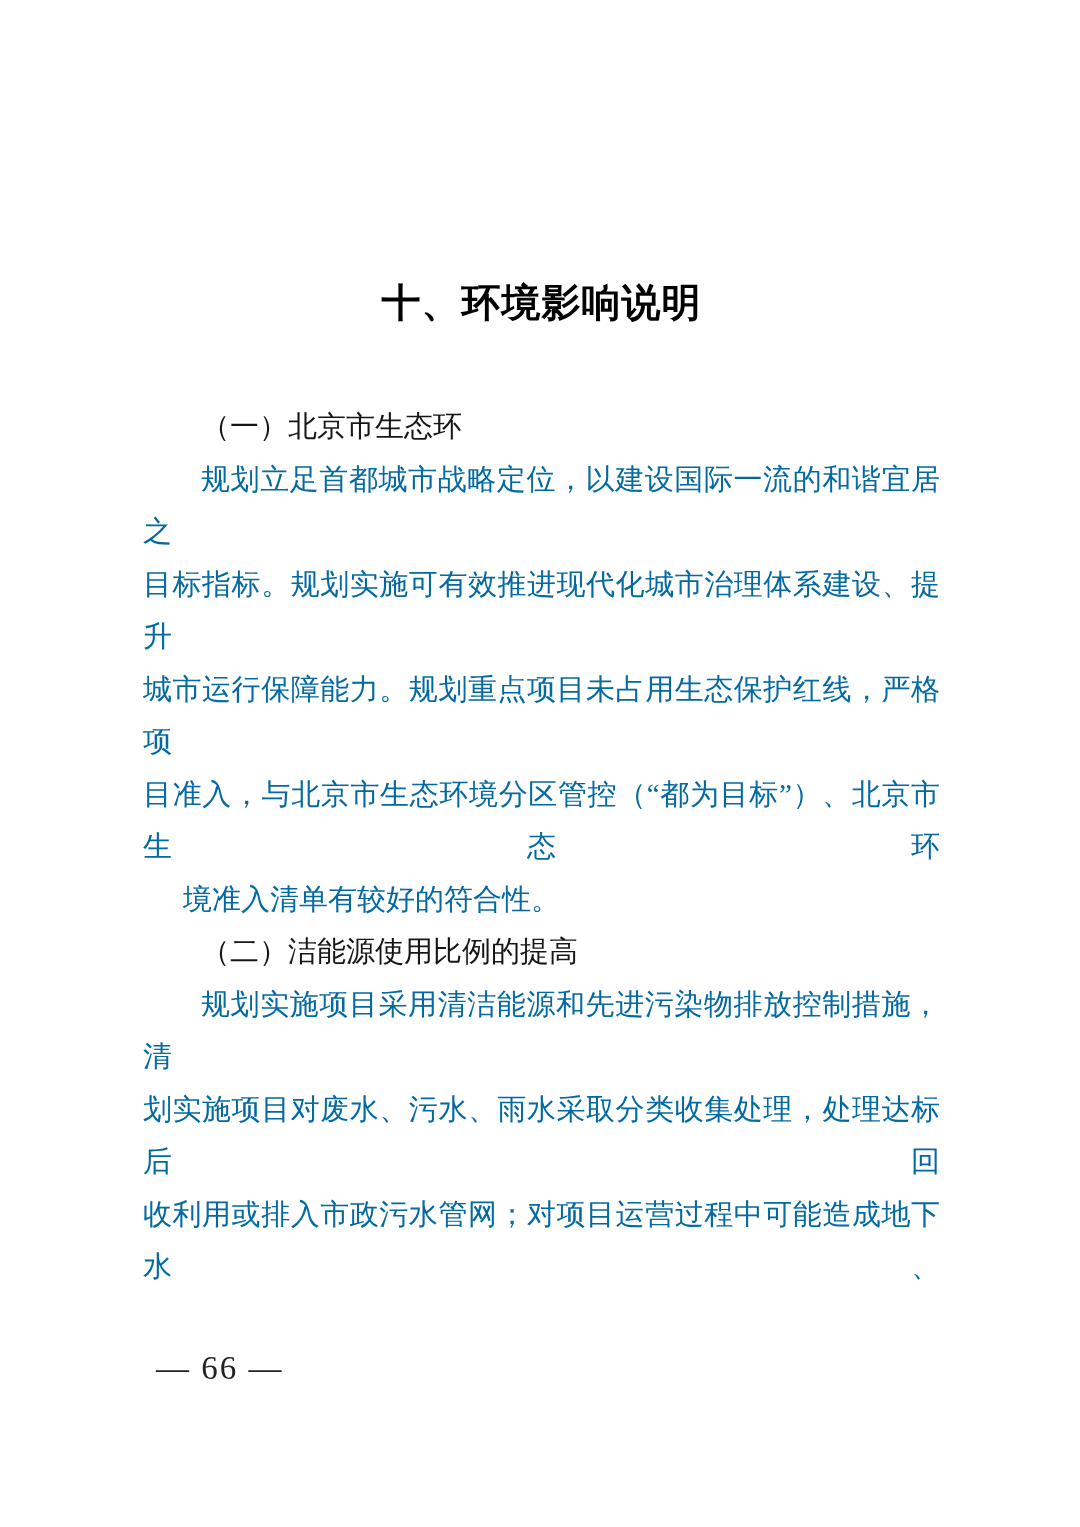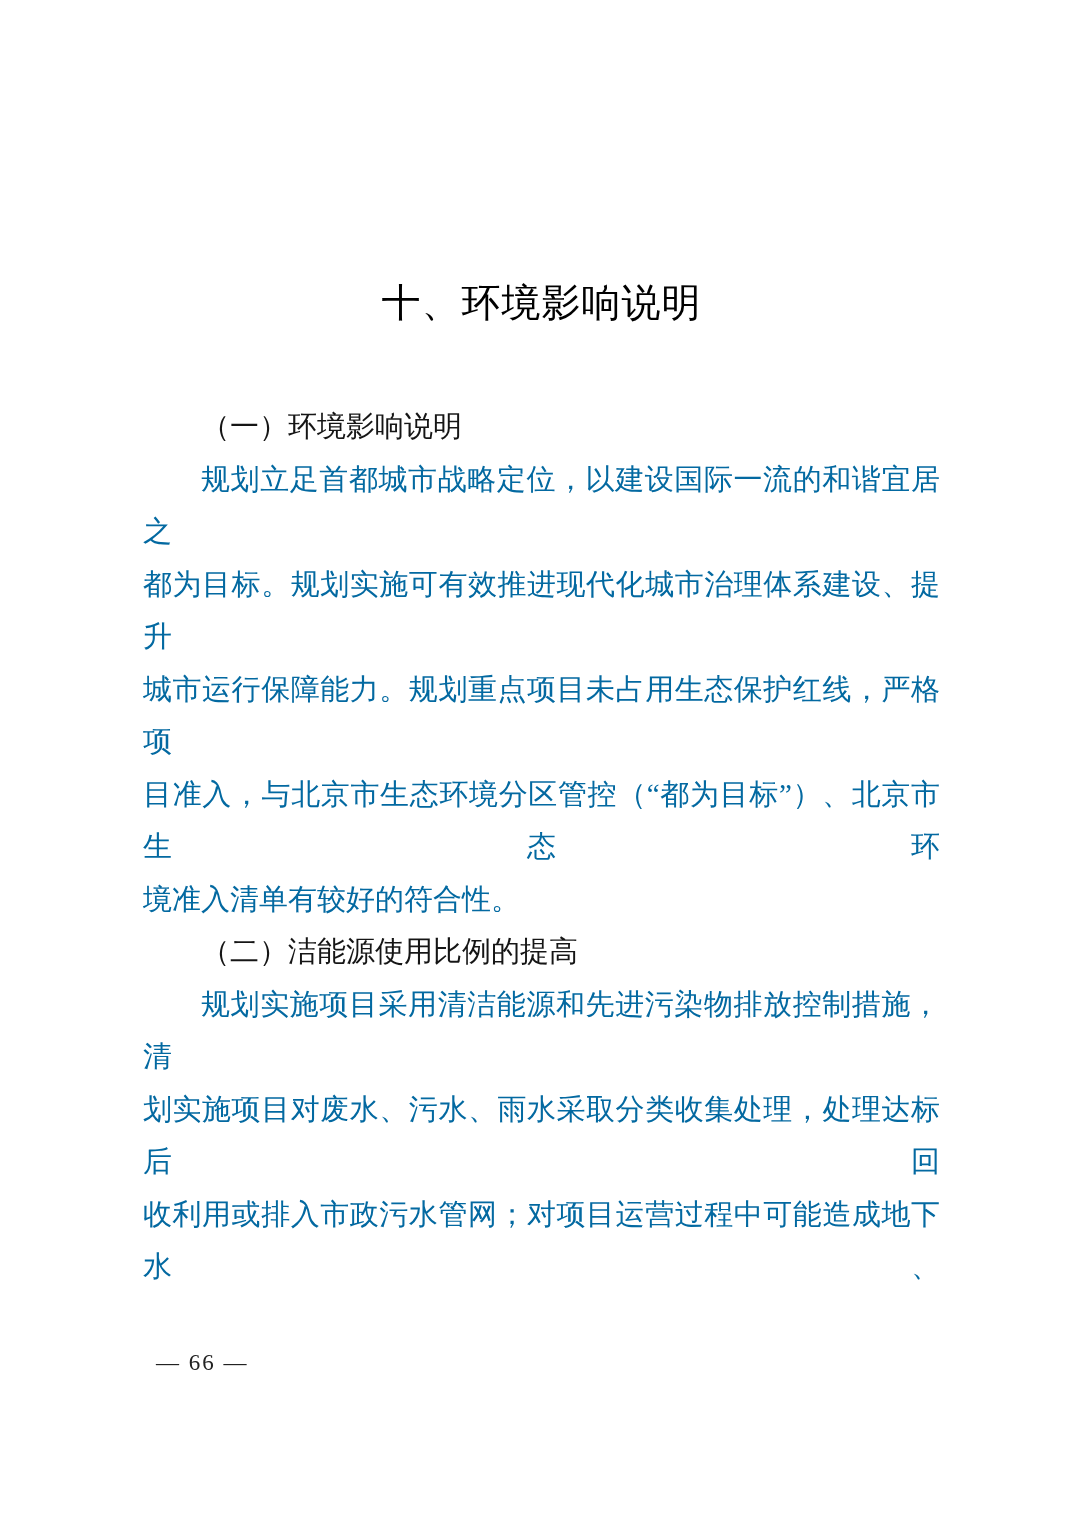--- a/index.html
+++ b/index.html
@@ -19,21 +19,21 @@
     position: absolute;
     left: 143px;
     top: 0;
     width: 797px;
   }
   .doc-title {
     margin: 0;
     padding-top: 280px;
     text-align: center;
     font-size: 39px;
-    font-weight: 400;
+    font-weight: 700;
     letter-spacing: 1px;
     line-height: 46px;
     color: #000000;
   }
   .sec-heading {
     margin: 0;
     font-size: 29px;
     font-weight: 400;
     line-height: 52.5px;
     text-indent: 2em;
@@ -51,42 +51,43 @@
     text-align: justify;
     text-align-last: justify;
     color: #0369a1;
     white-space: normal;
   }
   .line.first {
     text-indent: 2em;
   }
   .line.last {
     text-align-last: left;
+    margin-left: 40px;
   }
   .page-footer {
     position: absolute;
     left: 156px;
     top: 1350px;
-    font-size: 23px;
+    font-size: 33px;
     color: #222222;
     letter-spacing: 2px;
   }
 </style>
 </head>
 <body>
 
 <div class="content">
 
   <h1 class="doc-title">十、环境影响说明</h1>
 
   <section>
-    <h2 class="sec-heading first-heading">（一）环境影响说明</h2>
+    <h2 class="sec-heading first-heading">（一）北京市生态环</h2>
     <div class="para">
       <div class="line first">规划立足首都城市战略定位，以建设国际一流的和谐宜居之</div>
-      <div class="line">都为目标。规划实施可有效推进现代化城市治理体系建设、提升</div>
+      <div class="line">目标指标。规划实施可有效推进现代化城市治理体系建设、提升</div>
       <div class="line">城市运行保障能力。规划重点项目未占用生态保护红线，严格项</div>
       <div class="line">目准入，与北京市生态环境分区管控（“都为目标”）、北京市生态环</div>
       <div class="line last">境准入清单有较好的符合性。</div>
     </div>
   </section>
 
   <section>
     <h2 class="sec-heading">（二）洁能源使用比例的提高</h2>
     <div class="para">
       <div class="line first">规划实施项目采用清洁能源和先进污染物排放控制措施，清</div>

